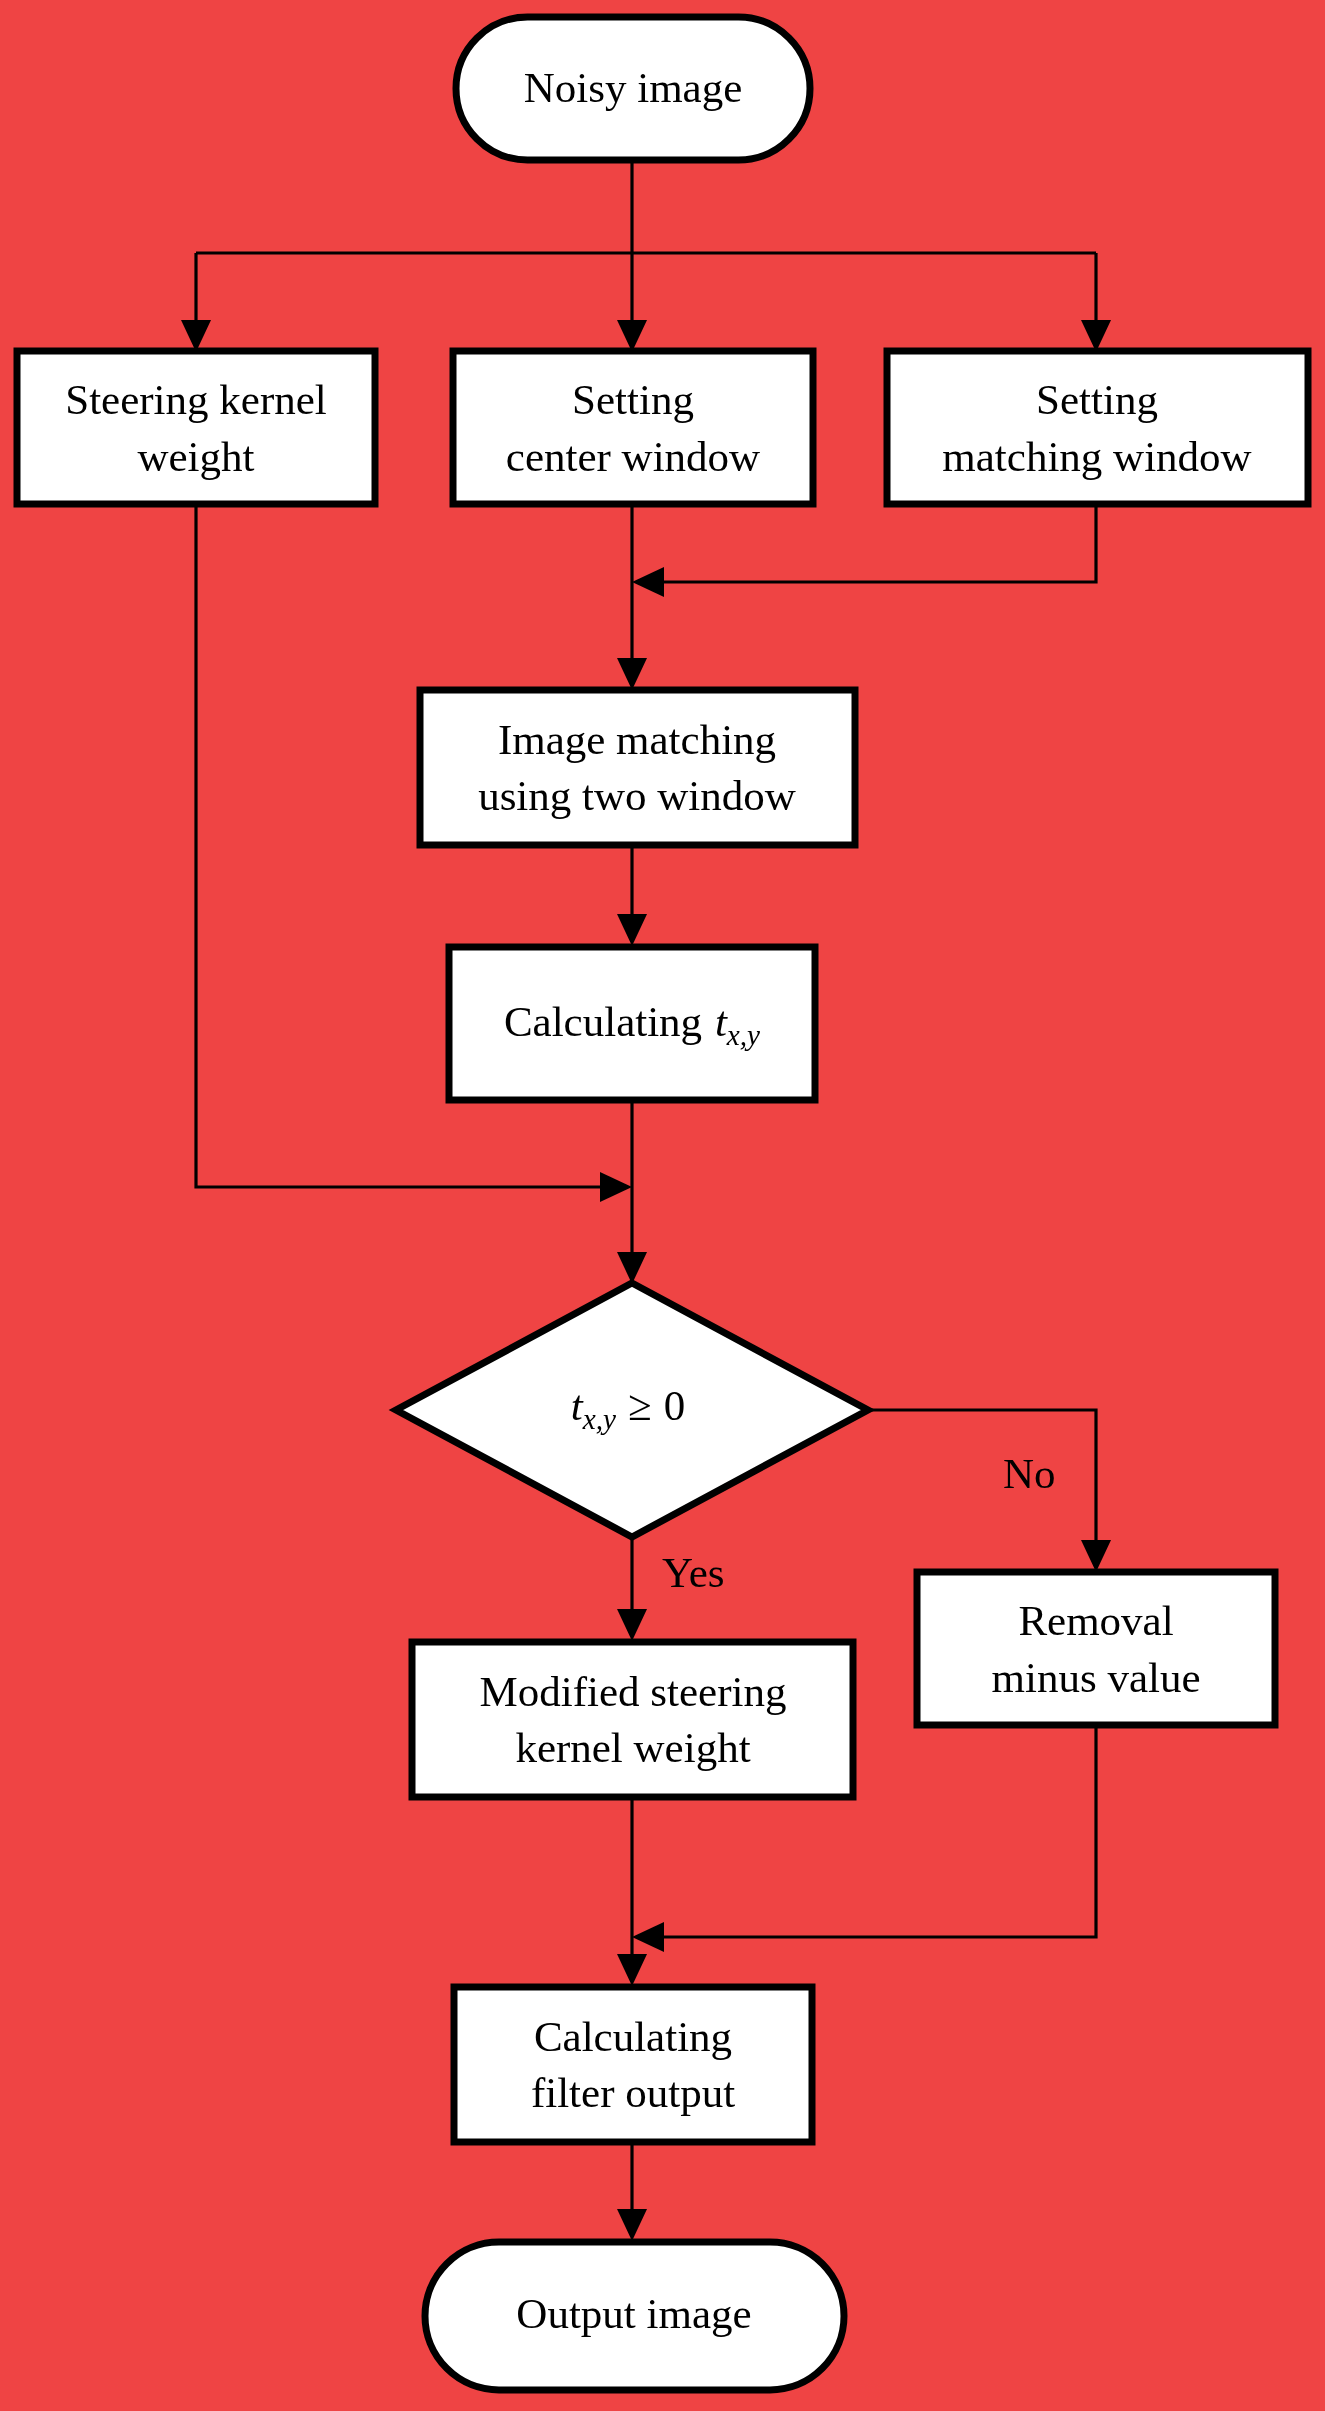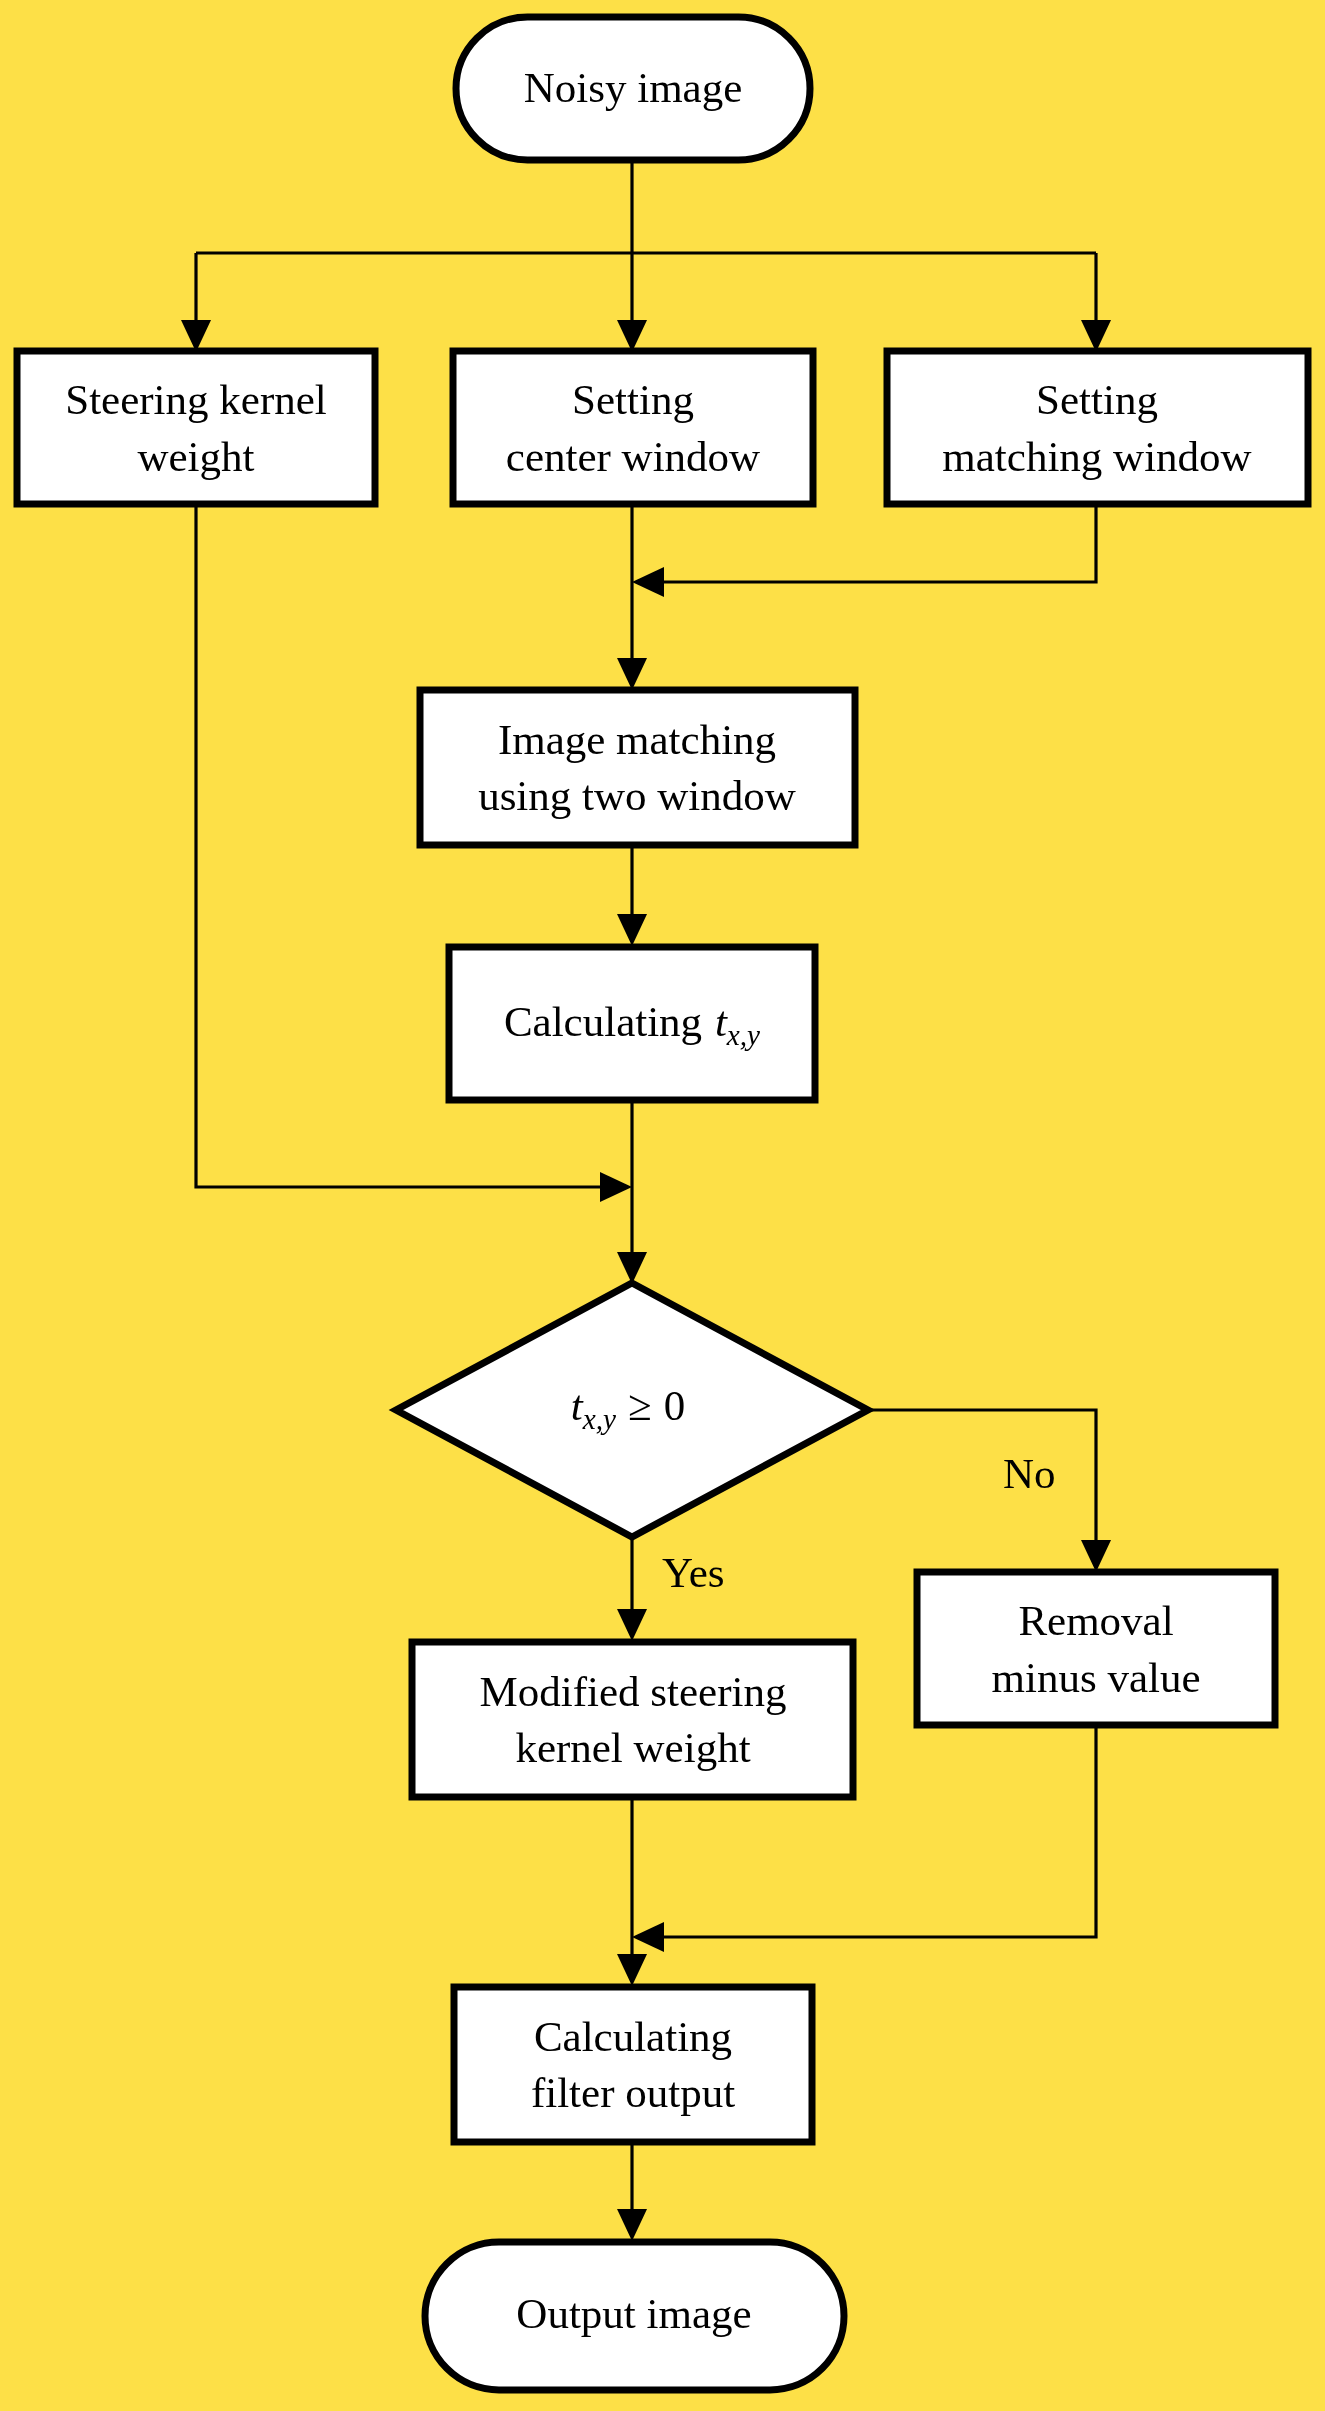--- a/index.html
+++ b/index.html
@@ -4,21 +4,21 @@
 <style>
   html, body {
     margin: 0;
     padding: 0;
     background: #ffffff;
   }
   #flowchart-canvas {
     position: relative;
     width: 1325px;
     height: 2411px;
-    background: #fde047;
+    background: #ef4444;
     font-family: "Liberation Serif", "DejaVu Serif", serif;
     overflow: hidden;
   }
   svg.diagram {
     position: absolute;
     top: 0;
     left: 0;
     width: 1325px;
     height: 2411px;
   }

